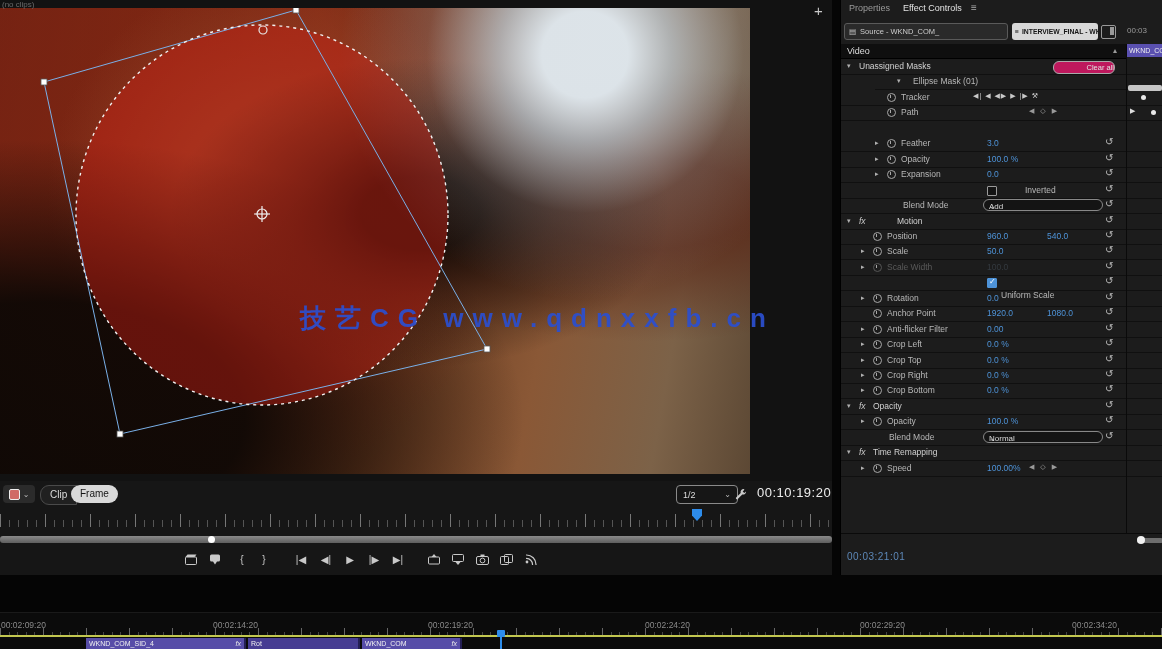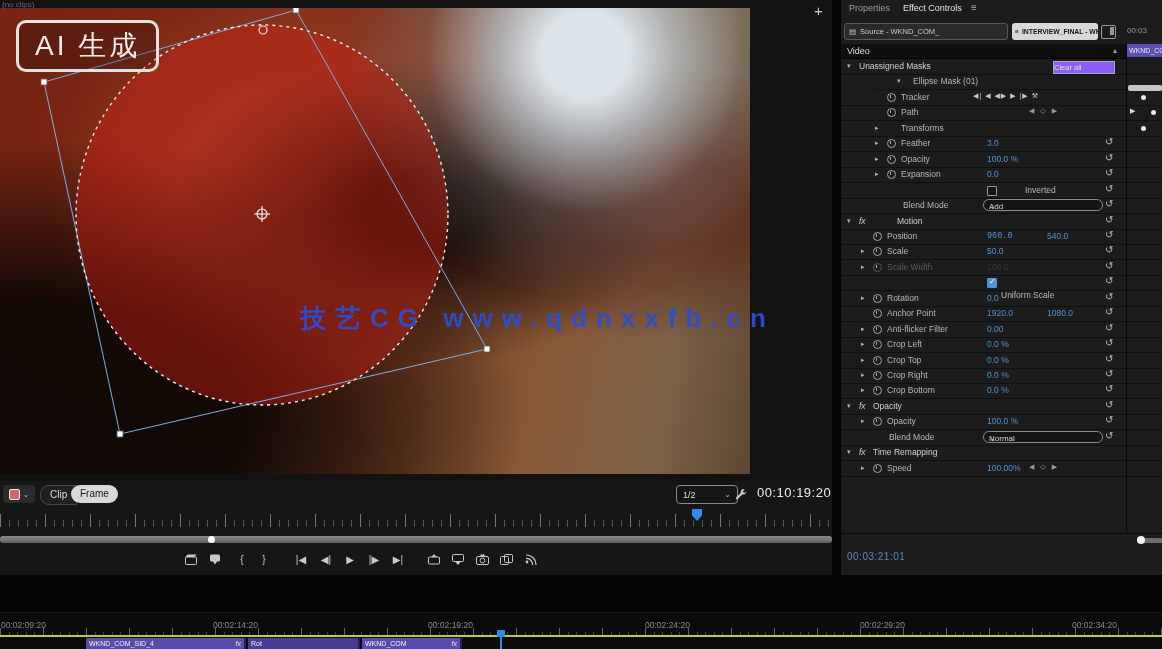--- a/index.html
+++ b/index.html
@@ -88,21 +88,21 @@
   .stopwatch::after{content:"";position:absolute;left:2px;top:1px;width:1px;height:3px;background:#a8a8a8;}
   .reset{color:#b8b8b8;font-size:10px;top:0 !important;}
   .keynav{color:#999;font-size:7px;letter-spacing:2px;white-space:nowrap;}
   .ddd{position:absolute;top:1px;height:12px;border:1px solid #888;border-radius:6px;background:#141414;
     font-size:8px;color:#ddd;display:flex;align-items:center;justify-content:space-between;
     padding:0 5px;box-sizing:border-box;}
   .cbox{width:8px;height:8px;border:1px solid #9a9a9a;border-radius:1px;background:#141414;}
   .cbox.on{background:#4e93d8;border-color:#4e93d8;}
   .cbox.on::after{content:"✓";position:absolute;left:1px;top:-2px;font-size:8px;color:#fff;}
   .clearall{position:absolute;left:212px;top:1px;width:60px;height:11px;border:1px solid #aaa;
-    border-radius:0;background:#8b5cf6;color:#e2e2e2;font-size:7.5px;text-align:left;line-height:11px;}
+    border-radius:6px;background:#be185d;color:#e2e2e2;font-size:7.5px;text-align:right;line-height:11px;}
   .minitrans{color:#c9c9c9;font-size:7px;letter-spacing:1px;white-space:nowrap;}
   .lane-tri{color:#ddd;font-size:7px;}
   .lane-dot{width:5px;height:5px;border-radius:50%;background:#e8e8e8;top:5px !important;}
   #lane-border{left:285px;top:44px;width:1px;height:489px;background:#0a0a0a;}
   #lane-nav{left:287px;top:85px;width:34px;height:6px;background:#c6c6c6;border-radius:2px;}
   #ec-hscroll{left:296px;top:538px;width:26px;height:5px;background:#6e6e6e;border-radius:2px;}
   #ec-hscroll-dot{left:296px;top:536px;width:8px;height:8px;border-radius:50%;background:#f2f2f2;}
   #ec-bottom-tc{left:6px;top:551px;font-size:10px;color:#5d88b8;letter-spacing:.5px;}
   
   #tl{left:0;top:612px;width:1162px;height:37px;background:#0b0b0b;border-top:1px solid #1a1a1a;}
@@ -139,21 +139,20 @@
           </g>
           <circle cx="263" cy="22" r="4" fill="none" stroke="#e8e8e8" stroke-width="1.2"></circle>
           <g stroke="#f0f0f0" stroke-width="1.2" fill="none">
             <circle cx="262" cy="206" r="5"></circle>
             <line x1="254" y1="206" x2="270" y2="206"></line>
             <line x1="262" y1="198" x2="262" y2="214"></line>
           </g>
         </svg>
       </div>
       <div id="top-note" class="abs">(no clips)</div>
-      <div id="ai-badge" class="abs">AI 生成</div>
       <div id="watermark" class="abs">技艺CG www.qdnxxfb.cn</div>
     </div>
 
     <div id="controls-bar" class="abs">
       <div id="overlay-dd" class="abs">
         <span id="overlay-swatch"></span>
         <span class="chev">⌄</span>
       </div>
       <span id="clip-btn" class="abs pillbtn">Clip</span>
       <span id="frame-btn" class="abs pillbtn">Frame</span>
@@ -263,25 +262,20 @@
           <span class="minitrans" style="left: 132px;">◀| ◀ ◀▶ ▶ |▶  ⚒</span>
           <span class="lane-dot" style="left: 300px;"></span>
         </div>
         <div class="row" style="top: 46.35px;">
           <span class="stopwatch" style="left: 46px;"></span>
           <span class="rlbl" style="left: 60px;">Path</span>
           <span class="keynav" style="left: 188px;">◀ ◇ ▶</span>
           <span class="lane-tri" style="left: 289px;">▶</span>
           <span class="lane-dot" style="left: 310px;"></span>
         </div>
-        <div class="row" style="top: 61.8px;">
-          <span class="rchev" style="left: 34px;">▸</span>
-          <span class="rlbl" style="left: 60px;">Transforms</span>
-          <span class="lane-dot" style="left: 300px;"></span>
-        </div>
         <div class="row" style="top: 77.25px; text-align: right;">
           <span class="rchev" style="left: 34px;">▸</span>
           <span class="stopwatch" style="left: 46px;"></span>
           <span class="rlbl" style="left: 60px;">Feather</span>
           <span class="val" style="left: 146px;">3.0</span>
           <span class="reset" style="left: 264px;">↺</span>
         </div>
         <div class="row" style="top: 92.7px;">
           <span class="rchev" style="left: 34px;">▸</span>
           <span class="stopwatch" style="left: 46px;"></span>
@@ -311,21 +305,21 @@
         </div>
         <div class="row" style="top: 154.5px;">
           <span class="rchev" style="left: 6px;">▾</span>
           <span class="fxb" style="left: 18px;">fx</span>
           <span class="rlbl sec" style="left: 32px; padding-left: 24px;">Motion</span>
           <span class="reset" style="left: 264px;">↺</span>
         </div>
         <div class="row" style="top: 169.95px;">
           <span class="stopwatch" style="left: 32px;"></span>
           <span class="rlbl" style="left: 46px;">Position</span>
-          <span class="val" style="left: 146px; font-family: Liberation Mono, monospace;">960.0</span>
+          <span class="val" style="left: 146px;">960.0</span>
           <span class="val" style="left: 206px;">540.0</span>
           <span class="reset" style="left: 264px;">↺</span>
         </div>
         <div class="row" style="top: 185.4px;">
           <span class="rchev" style="left: 20px;">▸</span>
           <span class="stopwatch" style="left: 32px;"></span>
           <span class="rlbl" style="left: 46px;">Scale</span>
           <span class="val" style="left: 146px;">50.0</span>
           <span class="reset" style="left: 264px;">↺</span>
         </div>

